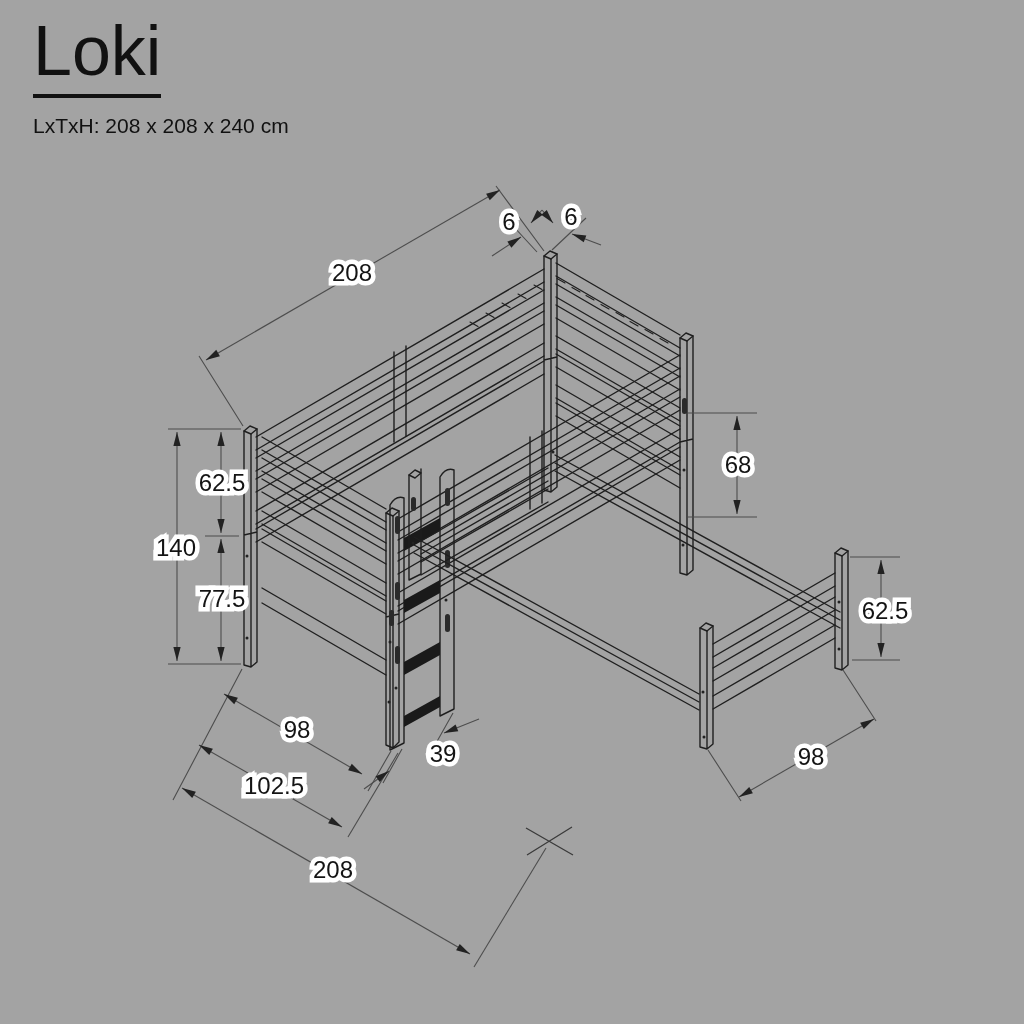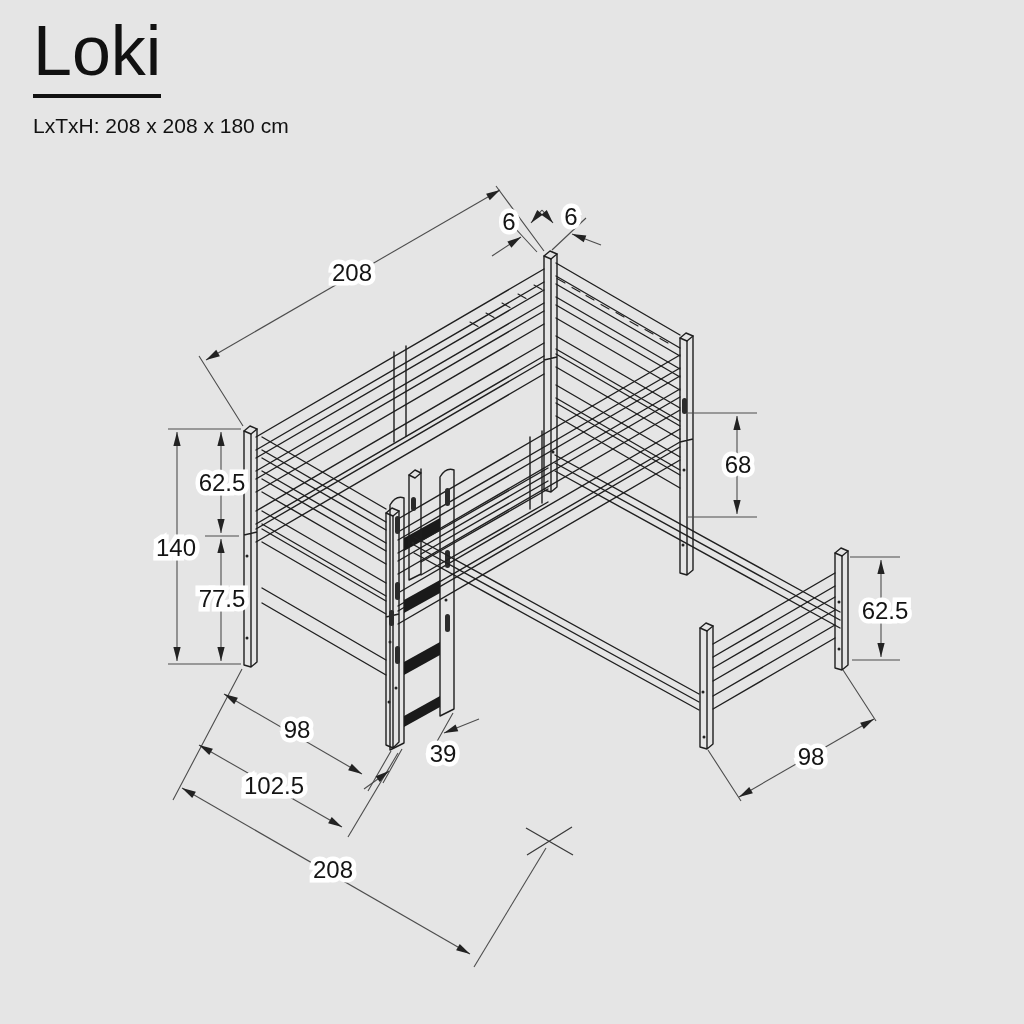--- a/index.html
+++ b/index.html
@@ -1,36 +1,36 @@
 <!DOCTYPE html>
 <html><head>
 <meta charset="utf-8">
 <style>
   html,body{margin:0;padding:0;background:#fff;}
-  .stage{position:relative;width:1024px;height:1024px;background:#e5e5e5;overflow:hidden;
+  .stage{position:relative;width:1024px;height:1024px;background:#a3a3a3;overflow:hidden;
          font-family:"Liberation Sans", sans-serif;}
   .hdr{position:absolute;left:33px;top:16px;}
   .title{display:inline-block;font-size:70px;font-weight:500;color:#111;line-height:1.0;
          border-bottom:4px solid #111;padding-bottom:8px;letter-spacing:0px;}
   .subtitle{margin-top:16px;font-size:21px;color:#111;}
   svg{position:absolute;left:0;top:0;}
   .bedline{stroke:#1f1f1f;stroke-width:1.4;fill:none;stroke-linecap:round;stroke-linejoin:round;}
   .thin{stroke-width:1.1;}
   .dimline{stroke:#4d4d4d;stroke-width:1.1;fill:none;}
   .dimtext{font-family:"Liberation Sans",sans-serif;font-size:24px;fill:#141414;
            stroke:#ffffff;stroke-width:9px;paint-order:stroke;text-anchor:middle;}
 </style>
 </head>
 <body>
 
 <div class="stage">
 
   <div class="hdr">
     <div class="title">Loki</div>
-    <div class="subtitle">LxTxH: 208 x 208 x 180 cm</div>
+    <div class="subtitle">LxTxH: 208 x 208 x 240 cm</div>
   </div>
 
   <svg width="1024" height="1024" viewBox="0 0 1024 1024">
     <defs>
       <marker id="arr" viewBox="0 0 14 8" refX="13.5" refY="4" markerWidth="15" markerHeight="9" orient="auto-start-reverse" markerUnits="userSpaceOnUse">
         <path d="M13.5,4 L0.5,0.6 L0.5,7.4 Z" fill="#222"></path>
       </marker>
     </defs>
 
     <g>

